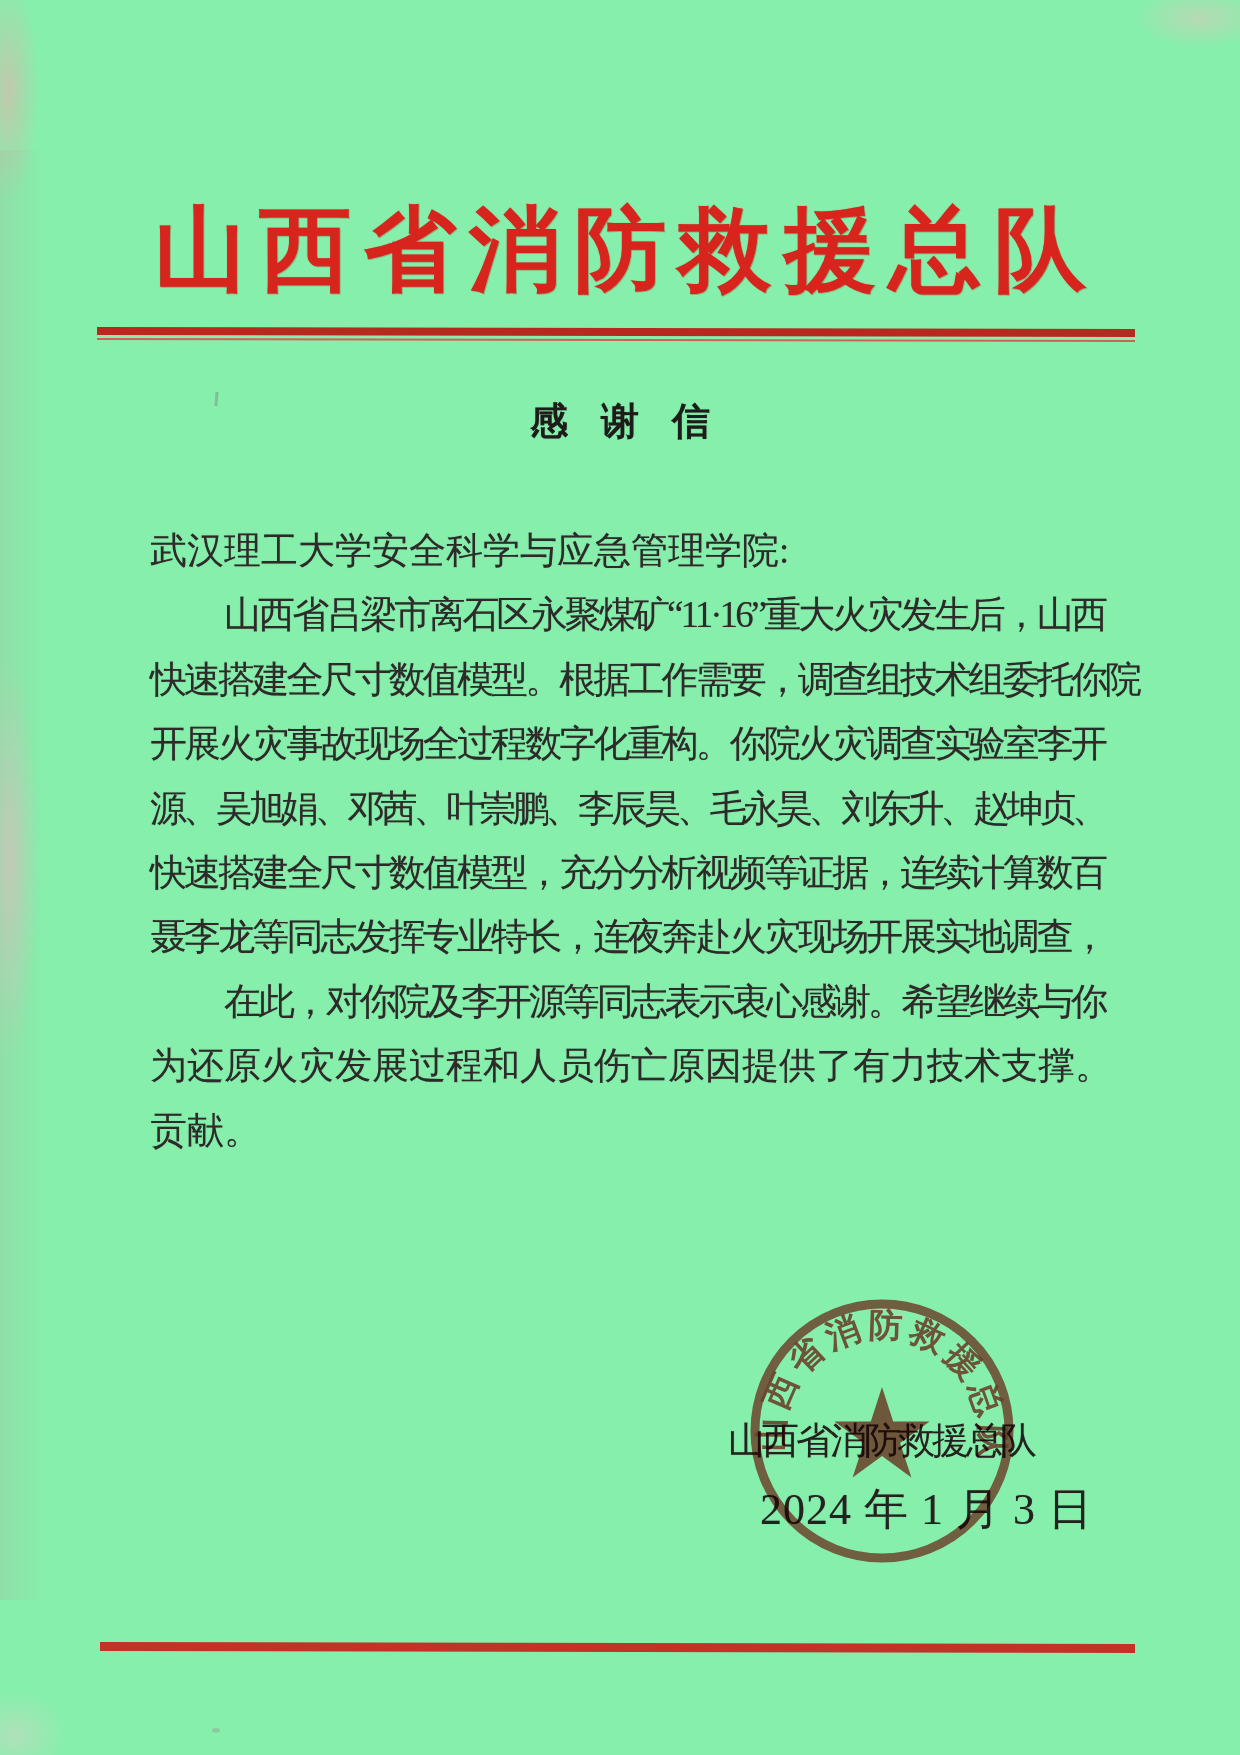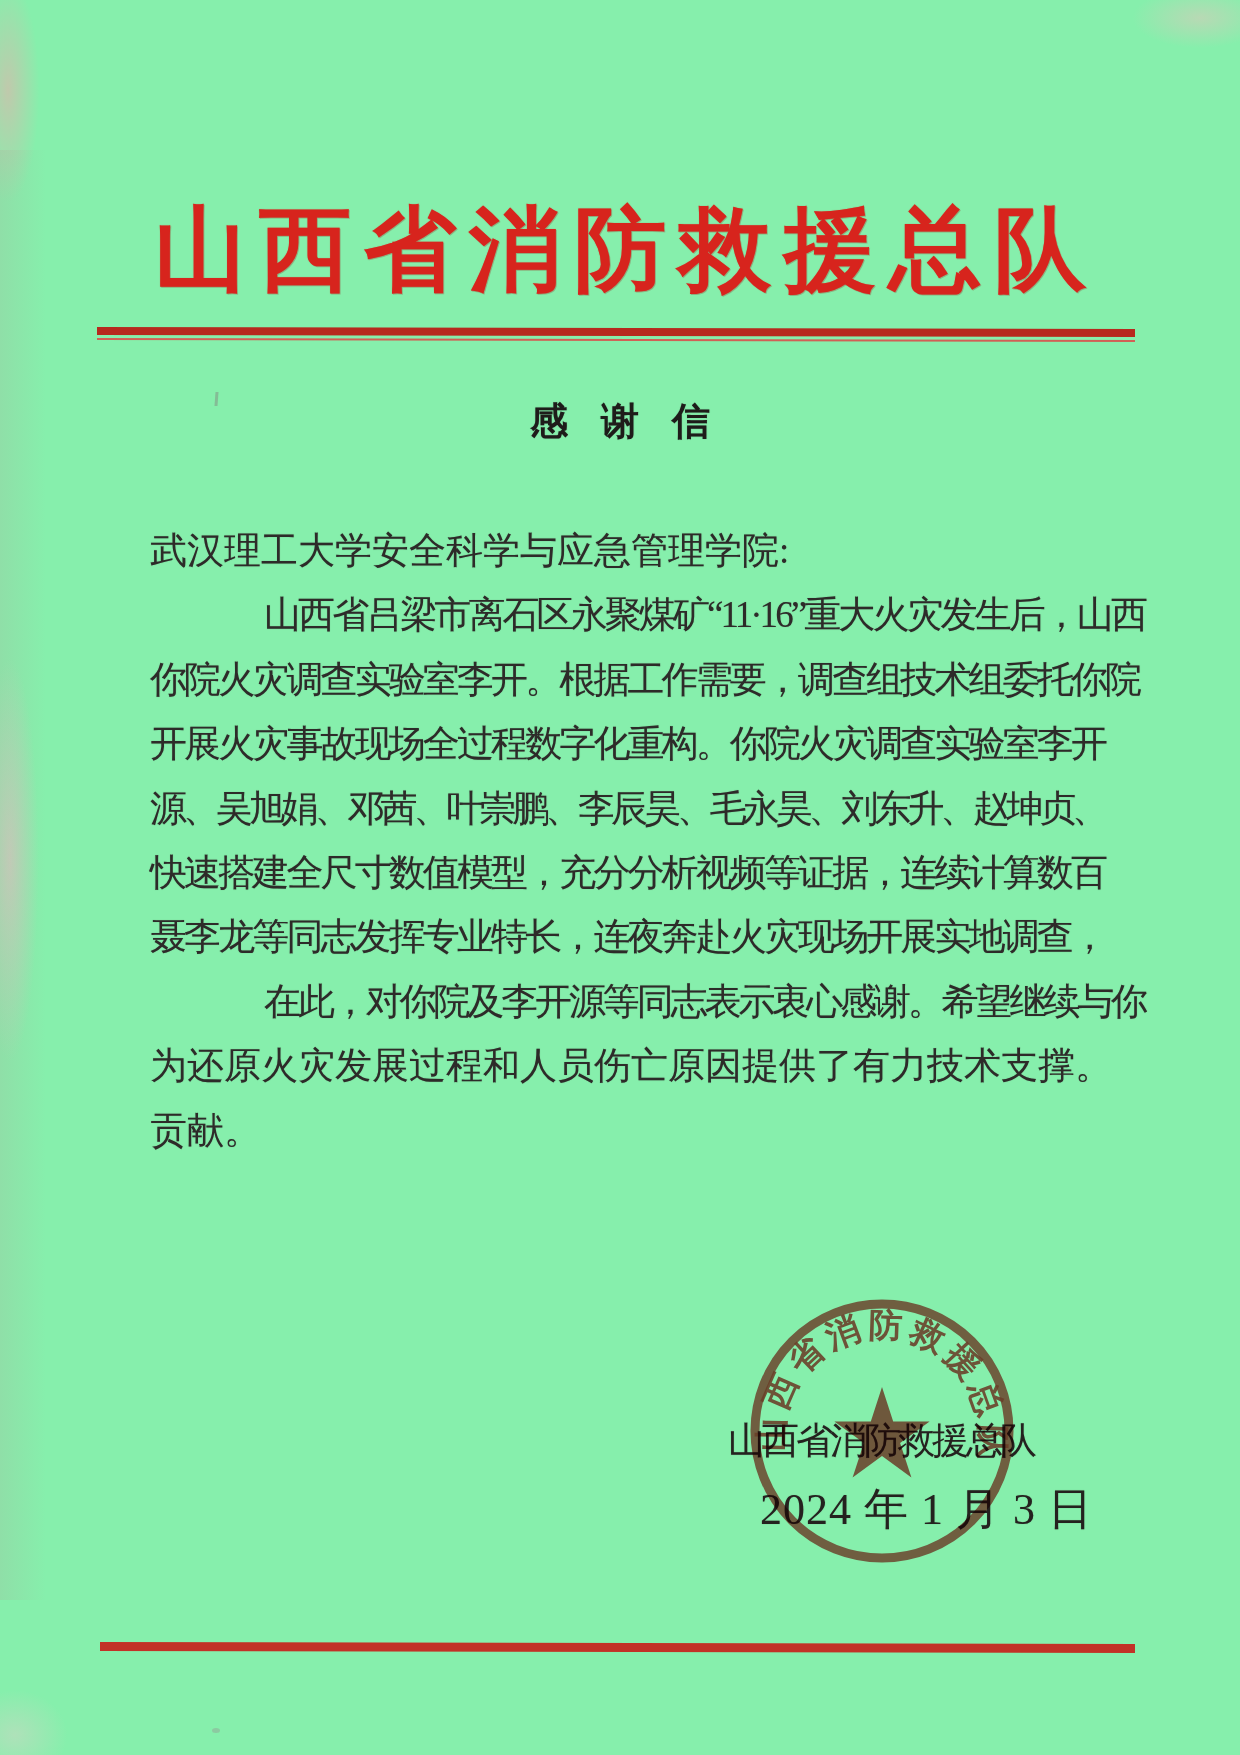--- a/index.html
+++ b/index.html
@@ -71,21 +71,21 @@
   }
   .letter-title span{letter-spacing:33px;margin-right:-33px;}
 
   
   .body-text{
     position:absolute;left:150px;top:519px;width:955px;
     font-size:37px;line-height:64.4px;color:#2d2b29;
     text-shadow:0 0 1px rgba(70,66,62,.4);
   }
   .bodyline{white-space:nowrap;height:64.4px;}
-  .bodyline.indent > span{margin-left:114px;}
+  .bodyline.indent > span{margin-left:74px;}
 
   
   .signature{
     position:absolute;left:728px;top:1416px;
     font-size:37px;letter-spacing:-3px;color:#24221f;
     text-shadow:0 0 1px rgba(70,66,62,.4);
     white-space:nowrap;
   }
   .date{
     position:absolute;left:760px;top:1480px;
@@ -122,21 +122,21 @@
   <div class="letter-title">
     <span>感谢信</span>
   </div>
 
   <div class="body-text">
     <div class="bodyline salutation">
       <span>武汉理工大学安全科学与应急管理学院:</span>
     </div>
 
   <div class="bodyline indent"><span style="letter-spacing: -2.92656px;">山西省吕梁市离石区永聚煤矿“11·16”重大火灾发生后，山西</span></div>
-      <div class="bodyline"><span style="letter-spacing: -2.89286px;">你院火灾调查实验室李开。根据工作需要，调查组技术组委托你院</span></div>
+      <div class="bodyline"><span style="letter-spacing: -2.89286px;">快速搭建全尺寸数值模型。根据工作需要，调查组技术组委托你院</span></div>
       <div class="bodyline"><span style="letter-spacing: -2.89286px;">开展火灾事故现场全过程数字化重构。你院火灾调查实验室李开</span></div>
       <div class="bodyline"><span style="letter-spacing: -4.06897px; text-align: center;">源、吴旭娟、邓茜、叶崇鹏、李辰昊、毛永昊、刘东升、赵坤贞、</span></div>
       <div class="bodyline"><span style="letter-spacing: -2.89286px;">快速搭建全尺寸数值模型，充分分析视频等证据，连续计算数百</span></div>
       <div class="bodyline"><span style="letter-spacing: -2.89286px;">聂李龙等同志发挥专业特长，连夜奔赴火灾现场开展实地调查，</span></div>
       <div class="bodyline indent"><span style="letter-spacing: -3.11538px;">在此，对你院及李开源等同志表示衷心感谢。希望继续与你</span></div>
       <div class="bodyline lastline"><span>为还原火灾发展过程和人员伤亡原因提供了有力技术支撑。</span></div>
       <div class="bodyline lastline"><span>贡献。</span></div>
     </div>
 
   <div class="signature">山西省消防救援总队</div>

